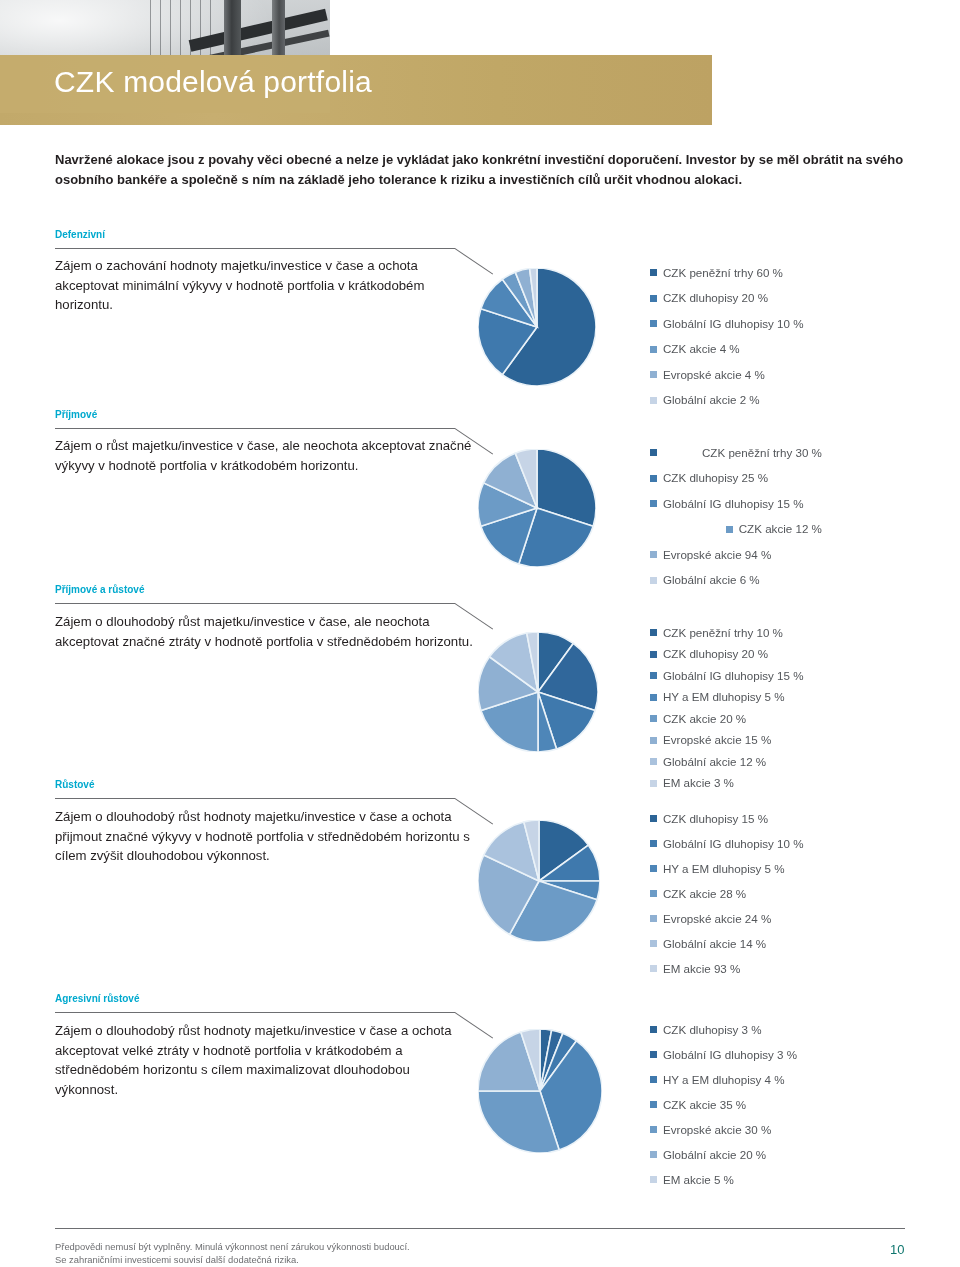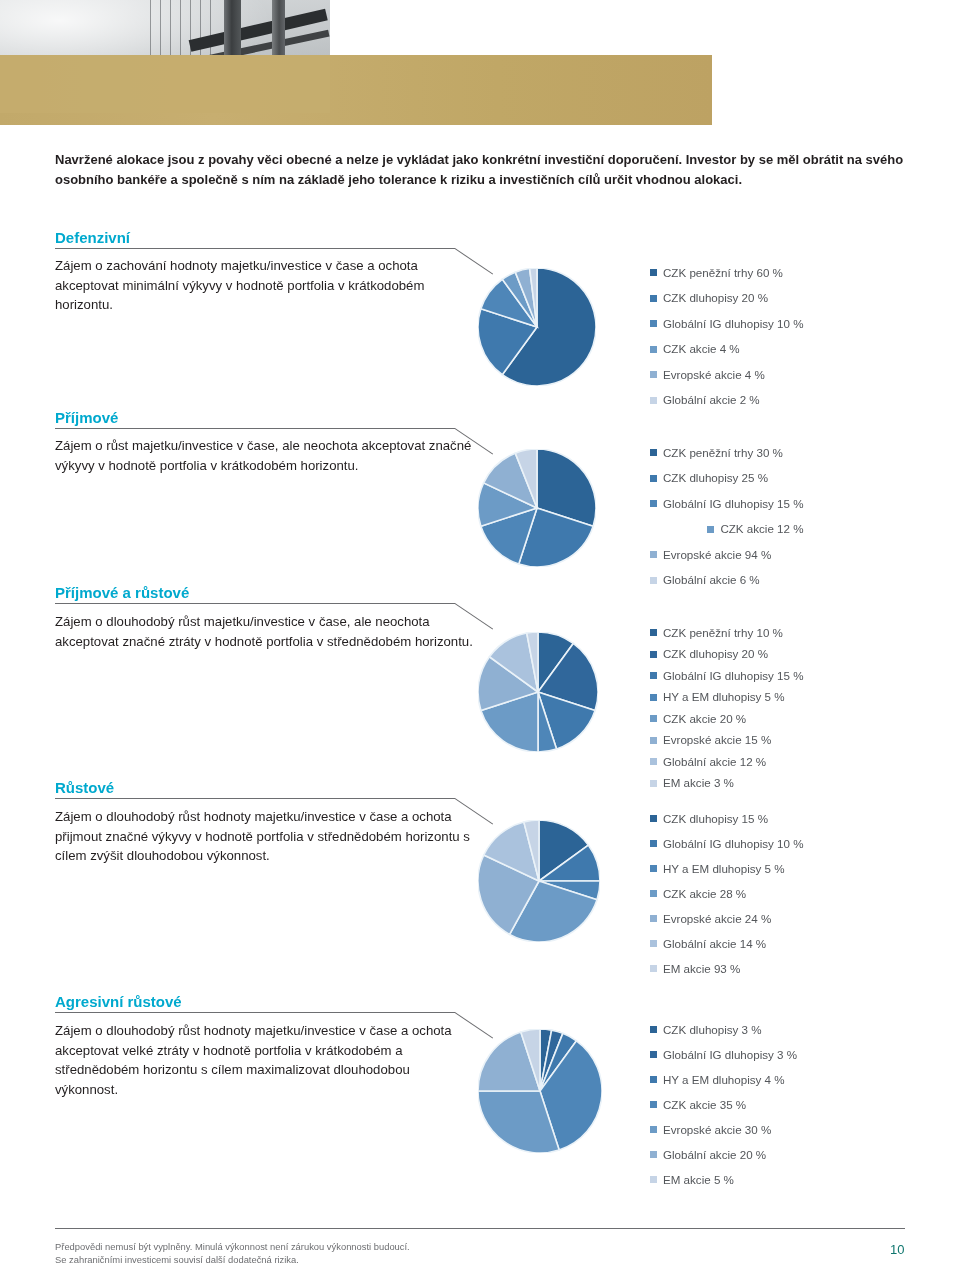--- a/index.html
+++ b/index.html
@@ -94,21 +94,21 @@
     line-height: 20px;
     font-weight: 700;
     color: #231f20;
   }
 
   
   .section { position: absolute; left: 0; width: 960px; }
   .sec-title {
     position: absolute;
     left: 55px;
-    font-size: 15px;
+    font-size: 10px;
     font-weight: 700;
     color: #00a9ce;
   }
   .sec-rule {
     position: absolute;
     left: 55px;
     width: 400px;
     height: 0;
     border-top: 1px solid #6d6e71;
   }
@@ -191,20 +191,21 @@
     <div class="cable" style="left:190px;height:80px;"></div>
     <div class="cable" style="left:200px;height:84px;"></div>
     <div class="cable" style="left:210px;height:88px;"></div>
     <div class="deck"></div>
     <div class="deck2"></div>
     <div class="pylon pylon-a"></div>
     <div class="pylon pylon-b"></div>
   </div>
   <div class="header-band"></div>
   <div class="header-band-overlay"></div>
+  <div class="header-title">CZK modelová portfolia</div>
 </div>
 
 <div class="intro">Navržené alokace jsou z povahy věci obecné a nelze je vykládat jako konkrétní investiční doporučení. Investor by se měl obrátit na svého osobního bankéře a společně s ním na základě jeho tolerance k riziku a investičních cílů určit vhodnou alokaci.</div>
 
 <div id="sections-root">
     <div class="section">
       <div class="sec-title" style="top: 229px;">Defenzivní</div>
       <div class="sec-rule" style="top: 248px;"></div>
       <div class="sec-rule-tail" style="top: 248px;"></div>
       <div class="sec-body" style="top: 256px;">Zájem o zachování hodnoty majetku/investice v čase a ochota akceptovat minimální výkyvy v hodnotě portfolia v krátkodobém horizontu.</div>
@@ -254,21 +255,21 @@
         <svg width="118" height="118" viewBox="0 0 118 118">
           <path d="M 59 59 L 59.00 0.00 A 59 59 0 0 1 115.11 77.23 Z" fill="#2c6496" stroke="#eaf2f8" stroke-width="1.6"></path>
           <path d="M 59 59 L 115.11 77.23 A 59 59 0 0 1 40.77 115.11 Z" fill="#3f79ad" stroke="#eaf2f8" stroke-width="1.6"></path>
           <path d="M 59 59 L 40.77 115.11 A 59 59 0 0 1 2.89 77.23 Z" fill="#4e86b8" stroke="#eaf2f8" stroke-width="1.6"></path>
           <path d="M 59 59 L 2.89 77.23 A 59 59 0 0 1 5.62 33.88 Z" fill="#6c9bc6" stroke="#eaf2f8" stroke-width="1.6"></path>
           <path d="M 59 59 L 5.62 33.88 A 59 59 0 0 1 37.28 4.14 Z" fill="#8fb0d2" stroke="#eaf2f8" stroke-width="1.6"></path>
           <path d="M 59 59 L 37.28 4.14 A 59 59 0 0 1 59.00 0.00 Z" fill="#c6d4e6" stroke="#eaf2f8" stroke-width="1.6"></path>
         </svg>
       </div>
       <div class="legend" style="top: 440px;">
-        <div class="legend-row" style="height: 25.5px;">
+        <div class="legend-row" style="height: 25.5px; gap: 39px;">
           <span class="legend-swatch" style="background: rgb(44, 100, 150);"></span>
           <span class="legend-label">CZK peněžní trhy 30 %</span>
         </div>
         <div class="legend-row" style="height: 25.5px;">
           <span class="legend-swatch" style="background: rgb(63, 121, 173);"></span>
           <span class="legend-label">CZK dluhopisy 25 %</span>
         </div>
         <div class="legend-row" style="height: 25.5px;">
           <span class="legend-swatch" style="background: rgb(78, 134, 184);"></span>
           <span class="legend-label">Globální IG dluhopisy 15 %</span>

